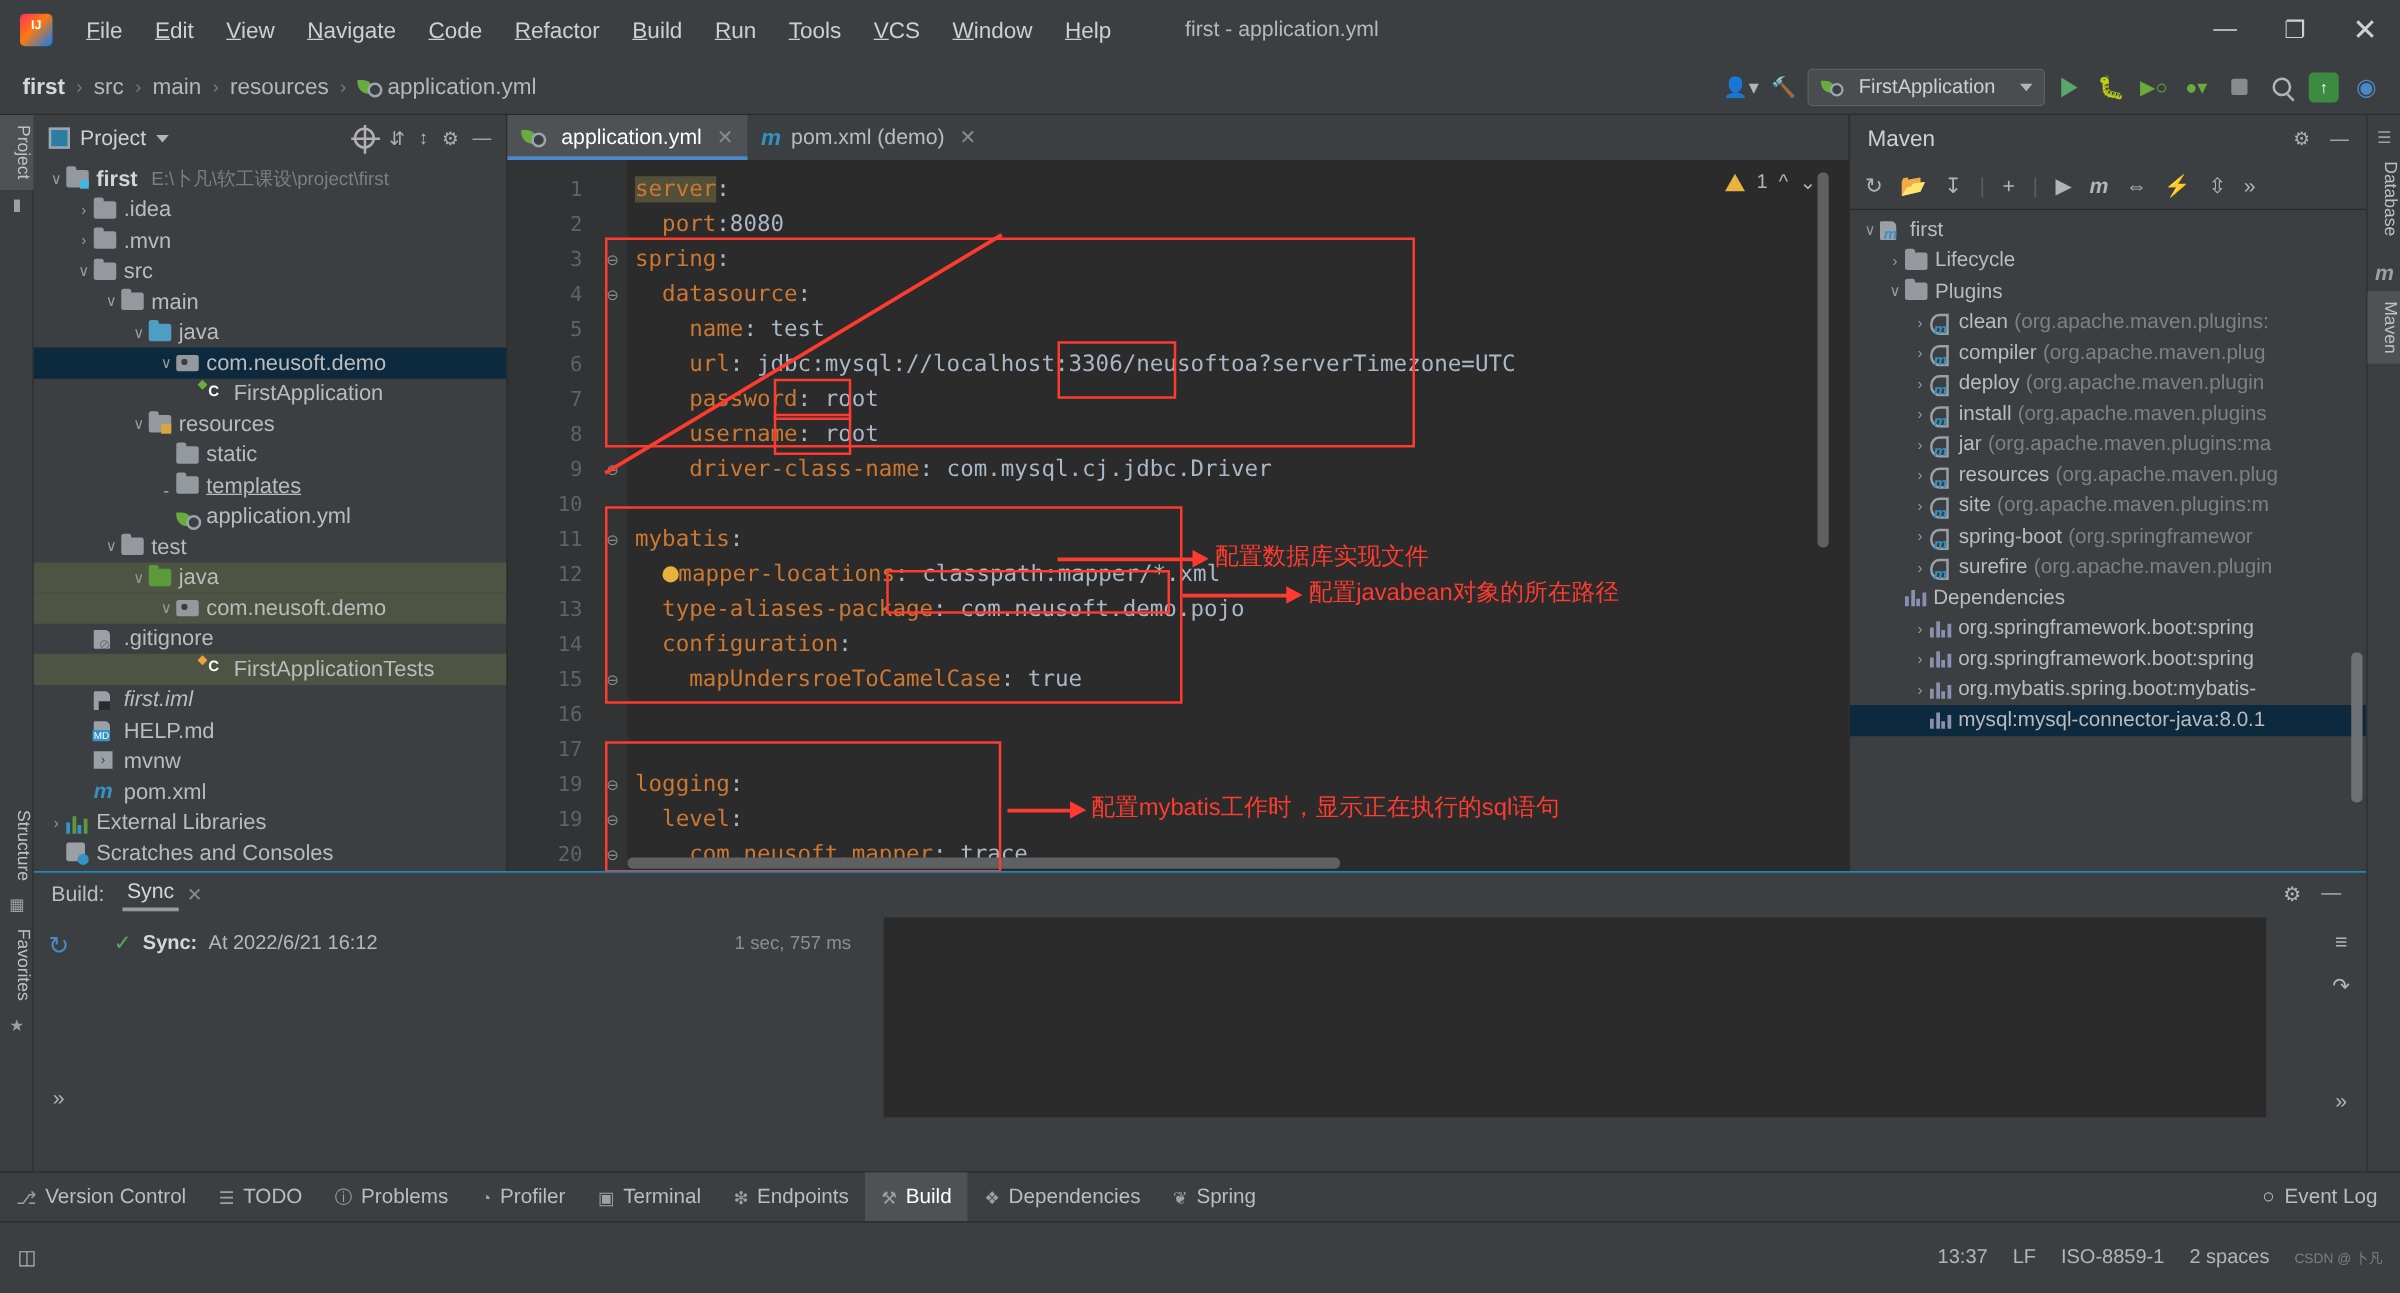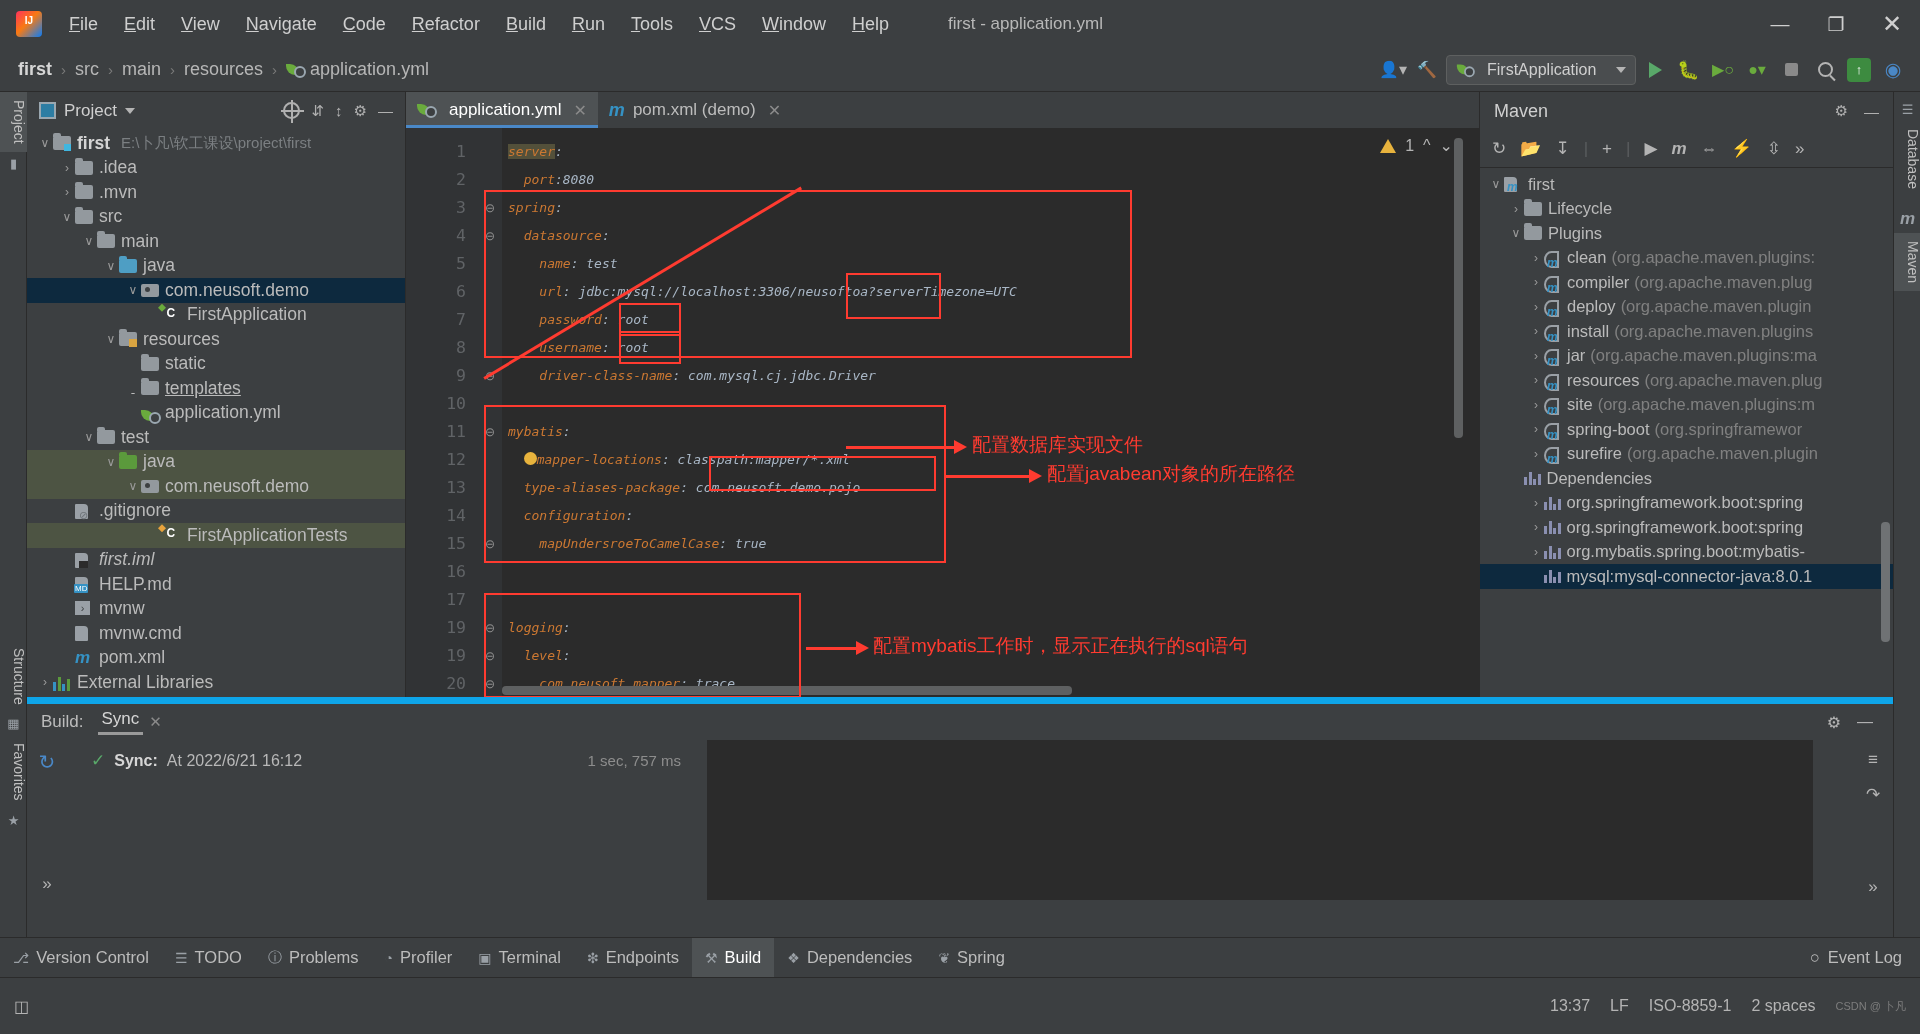--- a/index.html
+++ b/index.html
@@ -155,21 +155,21 @@
   .gutter {
     position:absolute; left:0; top:0; width:72px; height:100%; background:#313335;
     text-align:right; color:#606366; font-size:16.5px;
     font-family:"DejaVu Sans Mono", monospace; padding-top:10px;
   }
   .gutter div { height:28px; line-height:28px; padding-right:12px; }
   .foldcol { position:absolute; left:72px; top:0; width:24px; height:100%; background:#313335; padding-top:10px; }
   .foldcol div { height:28px; line-height:28px; text-align:center; color:#8c8c8c; font-size:12px; }
   .codelines {
     position:absolute; left:96px; top:0; right:0; height:100%;
-    font-family:"DejaVu Sans Mono", monospace; font-size:13px; padding-top:10px;font-style:italic;
+    font-family:"DejaVu Sans Mono", monospace; font-size:18px; padding-top:10px;
   }
   .cl { height:28px; line-height:28px; white-space:pre; padding-left:6px; }
   .k { color:#cc7832; }  
   .v { color:#a9b7c6;text-align:right; }  
   .p { color:#a9b7c6; }  
   .hl-server { background:#53503a; }
   .bulb { display:inline-block; width:13px; height:13px; border-radius:50%; background:#e8b33d; vertical-align:-1px; }
   .insp { position:absolute; right:26px; top:8px; display:flex; align-items:center; gap:9px; font-size:16px; color:#b4b4b4; }
   .tri-warn { width:0;height:0;border-left:8px solid transparent;border-right:8px solid transparent;border-bottom:14px solid #e8b33d; position:relative;}
   .hscroll { position:absolute; left:96px; bottom:2px; width:570px; height:9px; background:#5e6061; border-radius:4px; }
@@ -197,21 +197,21 @@
   .plugico::before{content:"";position:absolute;left:0;top:1px;width:11px;height:13px;border:2px solid #9aa0a6;border-radius:50% 0 0 50%;}
   .plugico::after{content:"m";position:absolute;left:3px;bottom:-5px;font-size:12px;color:#3592c4;font-weight:bold;font-style:italic;}
   .gray { color:#808080; }
   .depico { display:flex; gap:1.5px; align-items:flex-end; height:14px; margin-right:6px; flex:none; }
   .depico i { display:block; width:3px; background:#8a8fb0; }
   .mv-vscroll { position:absolute; right:3px; top:430px; width:9px; height:120px; background:#6f7274; border-radius:4px; }
 
   
   .buildpanel {
     position:absolute; left:27px; top:697px; width:1866px; height:240px; background:#3c3f41;
-    border-top:7px solid #0ea5e9;
+    border-top:1px solid #0ea5e9;
   }
   .bp-head { height:36px; display:flex; align-items:center; padding:0 10px 0 14px; gap:14px; }
   .bp-label { font-size:17px; color:#bcbcbc; }
   .bp-tab { font-size:17px; color:#d6d6d6; position:relative; padding:0 4px 6px 4px; }
   .bp-tab::after{content:"";position:absolute;left:0;right:0;bottom:0;height:3px;background:#9a9a9a;}
   .bp-actions { margin-left:auto; display:flex; gap:16px; padding-right:10px; color:#b4b4b4; font-size:16px; }
   .bp-body { display:flex; height:160px; }
   .bp-sidebar { width:40px; display:flex; flex-direction:column; align-items:center; padding-top:10px; gap:16px; color:#b4b4b4; }
   .bp-tree { width:640px; padding-top:10px; }
   .bp-item { display:flex; align-items:center; gap:9px; padding-left:24px; font-size:16px; color:#b8b8b8; }
@@ -465,27 +465,20 @@
             <span class="file md" style="display:block"></span>
           </span>
           <span class="tname">HELP.md</span>
         </div>
         <div class="trow" style="padding-left: 32px;">
           <span class="arw blank">&nbsp;</span>
           <span class="ico">
             <span style="display:block;width:15px;height:14px;background:#9aa0a6;color:#3c3f41;font-size:11px;text-align:center;line-height:14px;">›</span>
           </span>
           <span class="tname">mvnw</span>
-        </div>
-        <div class="trow" style="padding-left: 32px;">
-          <span class="arw blank">&nbsp;</span>
-          <span class="ico">
-            <span class="file" style="display:block"></span>
-          </span>
-          <span class="tname">mvnw.cmd</span>
         </div>
         <div class="trow" style="padding-left: 32px;">
           <span class="arw blank">&nbsp;</span>
           <span class="ico">
             <span style="display:block;color:#3592c4;font-style:italic;font-weight:bold;font-size:17px;line-height:16px;">m</span>
           </span>
           <span class="tname">pom.xml</span>
         </div>
         <div class="trow" style="padding-left: 10px;">
           <span class="arw">›</span>

